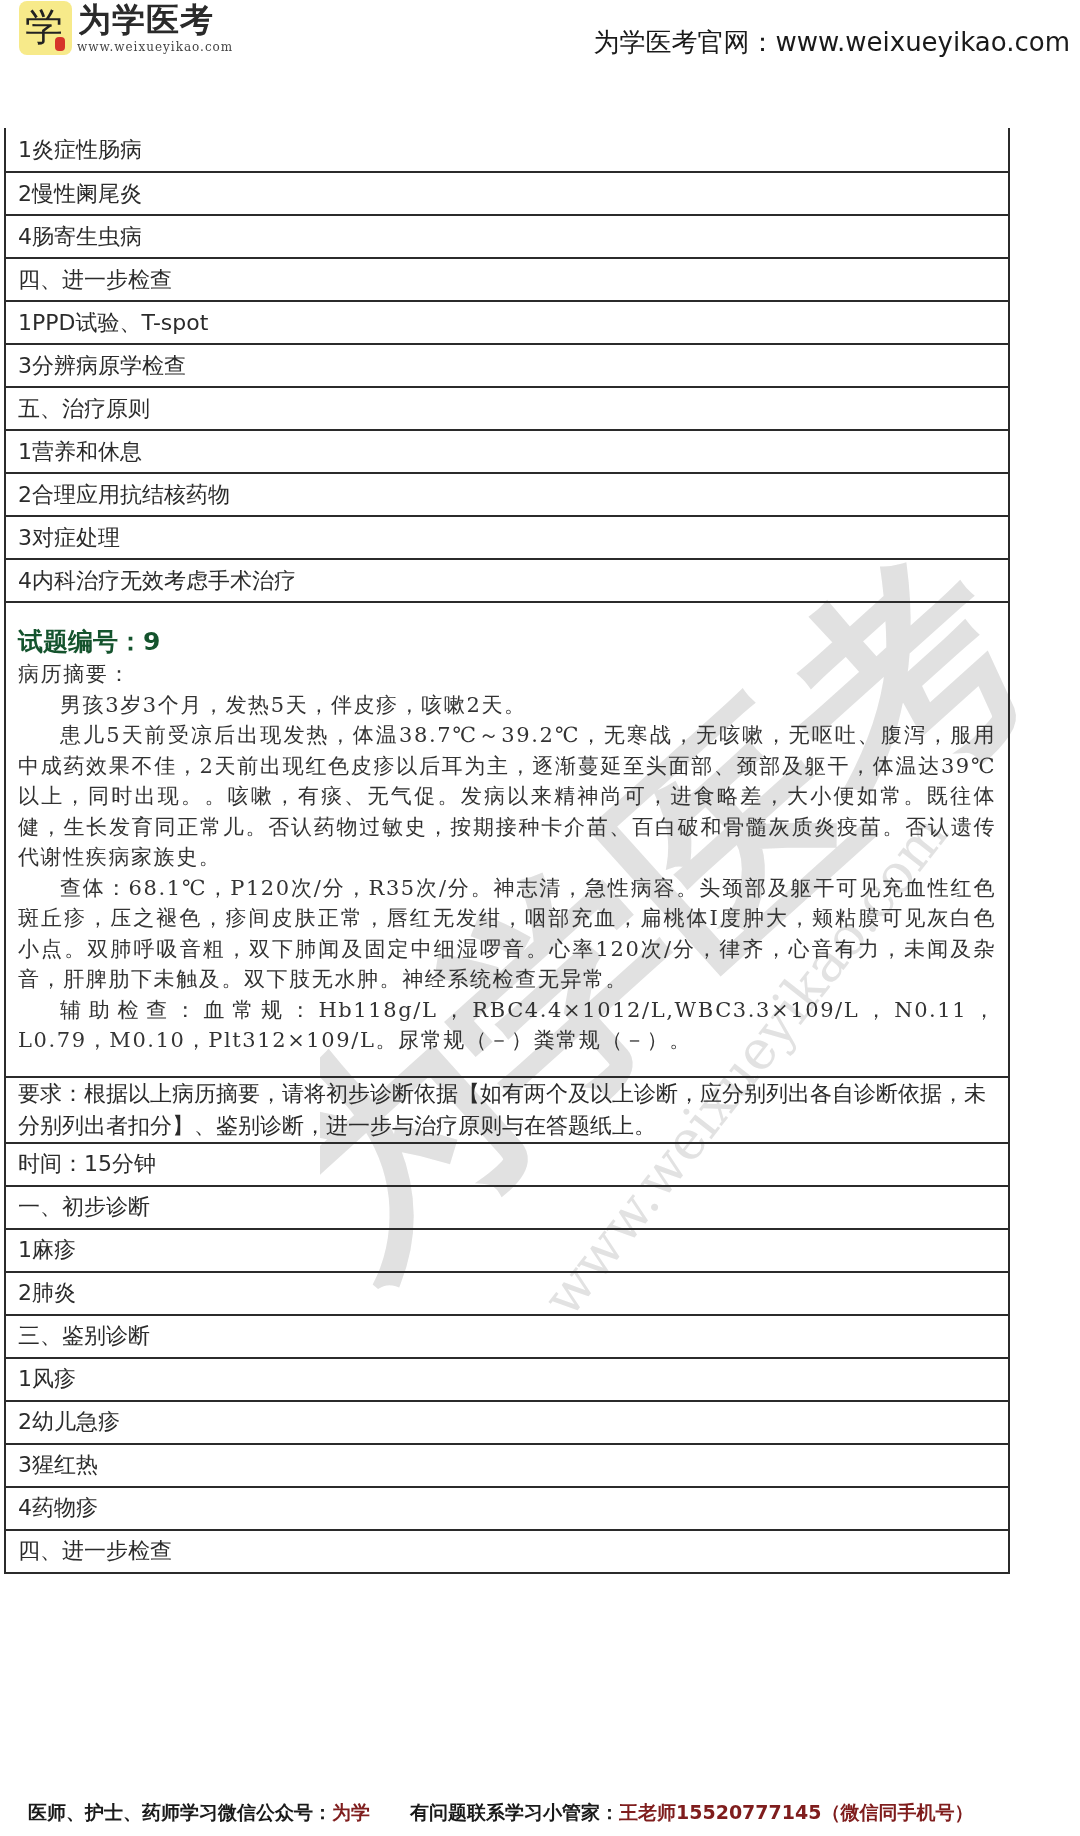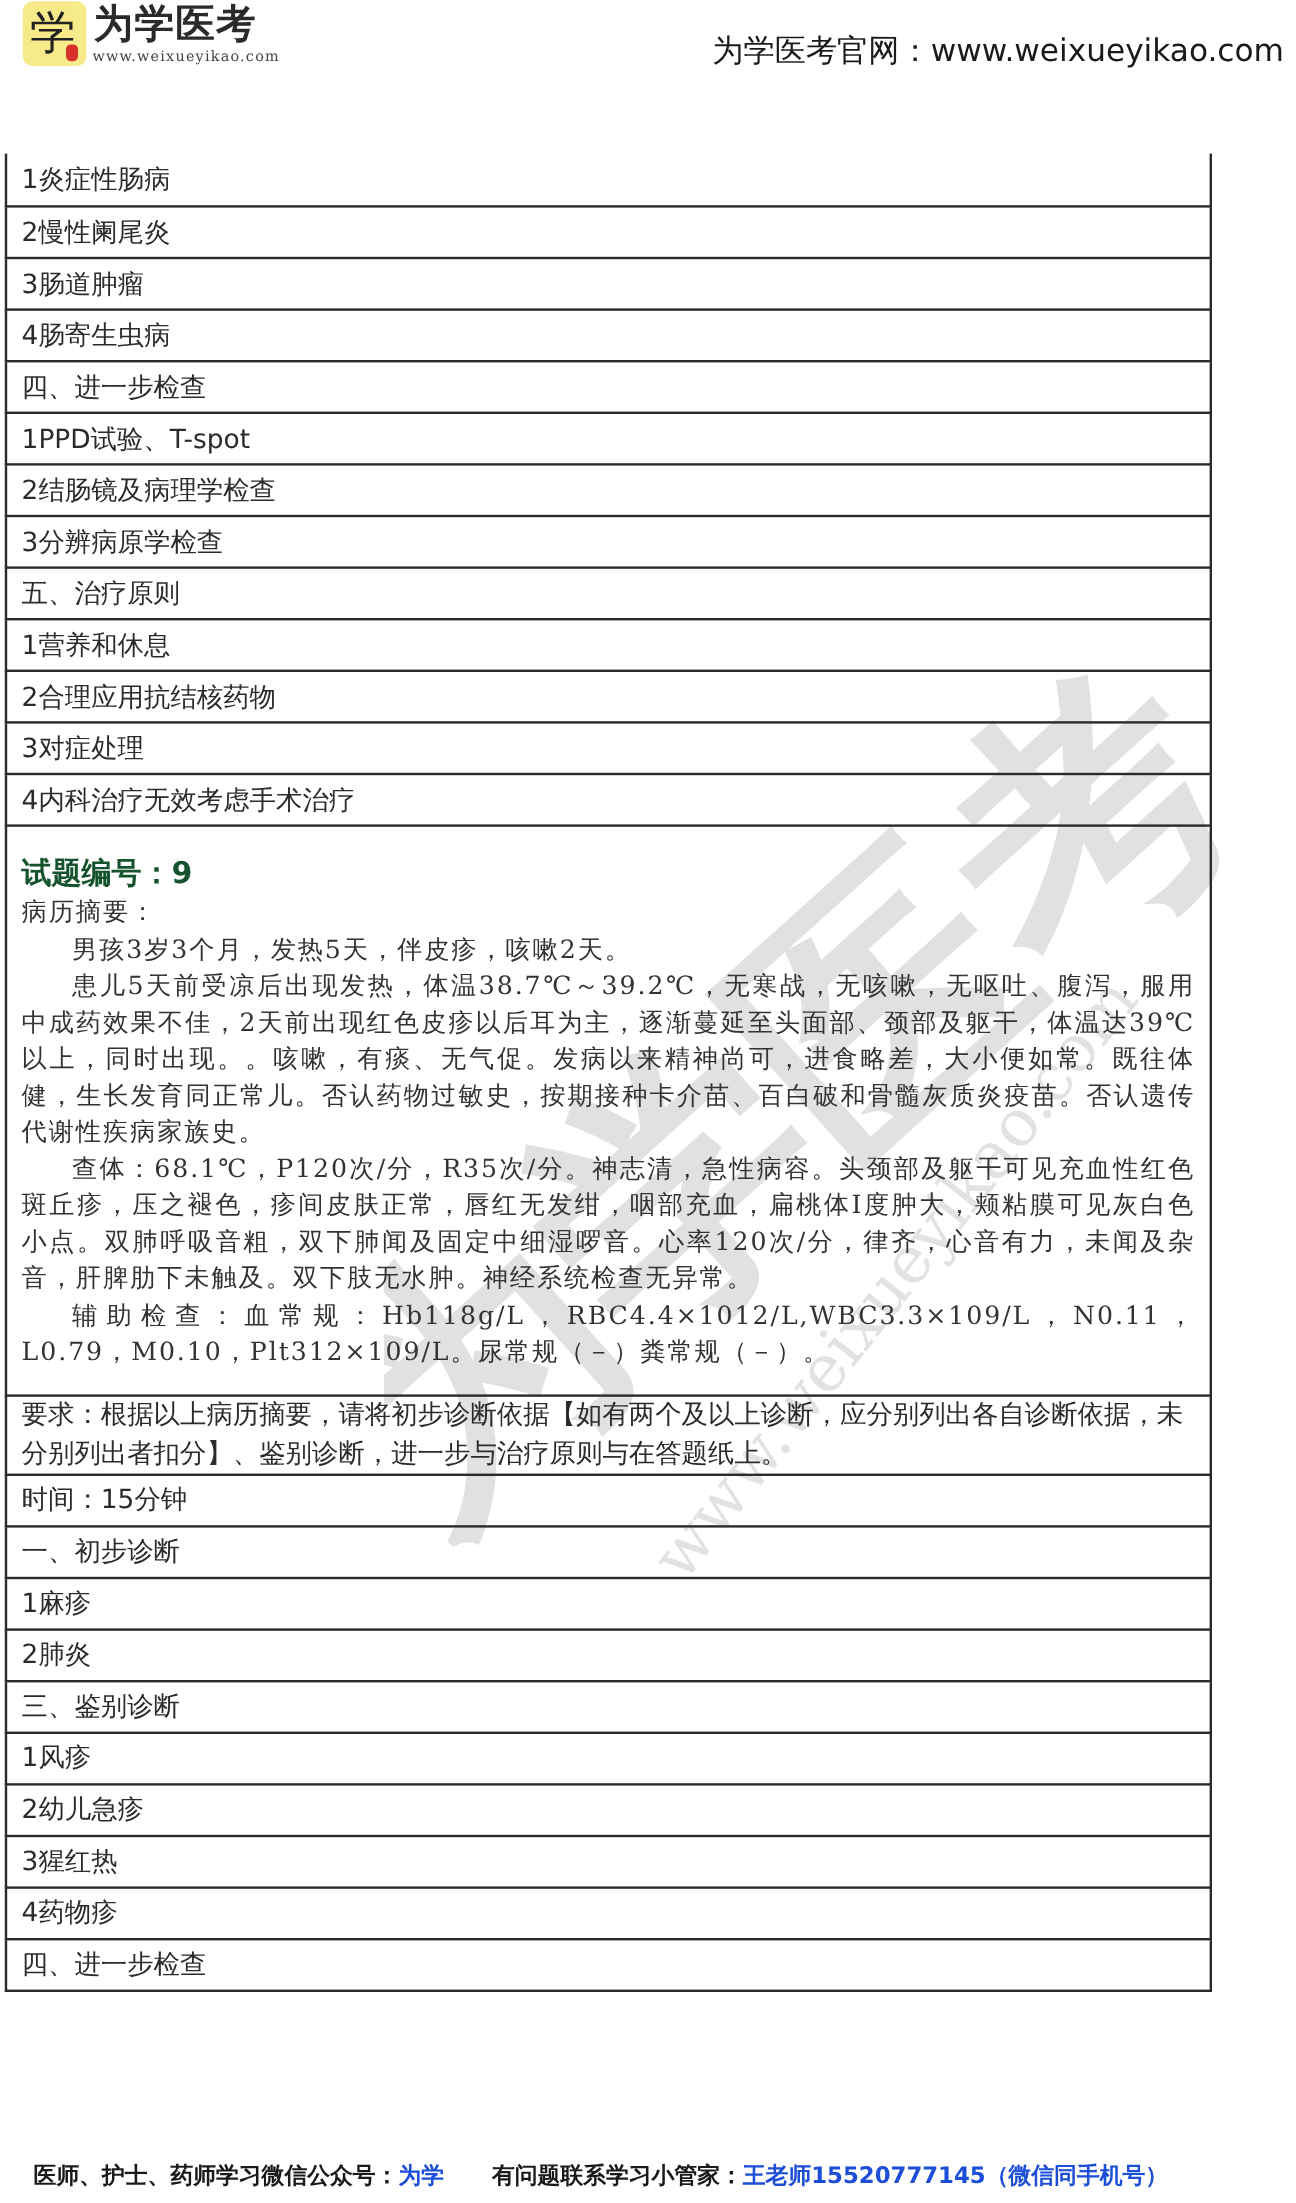--- a/index.html
+++ b/index.html
@@ -20,21 +20,21 @@
   table.sheet tr:first-child td { border-top: none; }
   table.sheet tr.top-row td { height: 43px; }
 
   .q-title { font-weight: bold; font-size: 25px; color: #14532d; padding-top: 22px; line-height: 34px; }
   .case { font-family: "DejaVu Serif", serif; font-size: 21px; line-height: 30.5px; color: #333; letter-spacing: 1.6px; text-align: justify; padding-bottom: 20px; }
   .case p { margin: 0; text-indent: 2em; }
   .case .label { text-indent: 0; }
   .req { line-height: 32px; padding-top: 2px; padding-bottom: 2px; }
 
   .footer { position: absolute; left: 28px; top: 1800px; font-size: 19px; font-weight: bold; color: #1a1a1a; white-space: nowrap; }
-  .footer .red { color: #1d4ed8; margin-top: 37px; }
+  .footer .red { color: #7f1d1d; margin-top: 37px; }
   .footer .gap { display: inline-block; width: 40px; }
 </style>
 </head>
 <body>
 
 <div class="header">
   <div class="logo-box">
     <span class="logo-glyph">学</span>
     <span class="logo-seal"></span>
   </div>
@@ -54,33 +54,27 @@
 
 <table class="sheet">
   <tbody>
     <tr class="top-row">
         <td>1炎症性肠病</td>
       </tr>
     <tr>
         <td>2慢性阑尾炎</td>
       </tr>
     <tr>
-        <td>3肠道肿瘤</td>
-      </tr>
-    <tr>
         <td>4肠寄生虫病</td>
       </tr>
     <tr>
         <td>四、进一步检查</td>
       </tr>
     <tr>
         <td>1PPD试验、T-spot</td>
-      </tr>
-    <tr>
-        <td>2结肠镜及病理学检查</td>
       </tr>
     <tr>
         <td>3分辨病原学检查</td>
       </tr>
     <tr>
         <td>五、治疗原则</td>
       </tr>
     <tr>
         <td>1营养和休息</td>
       </tr>

